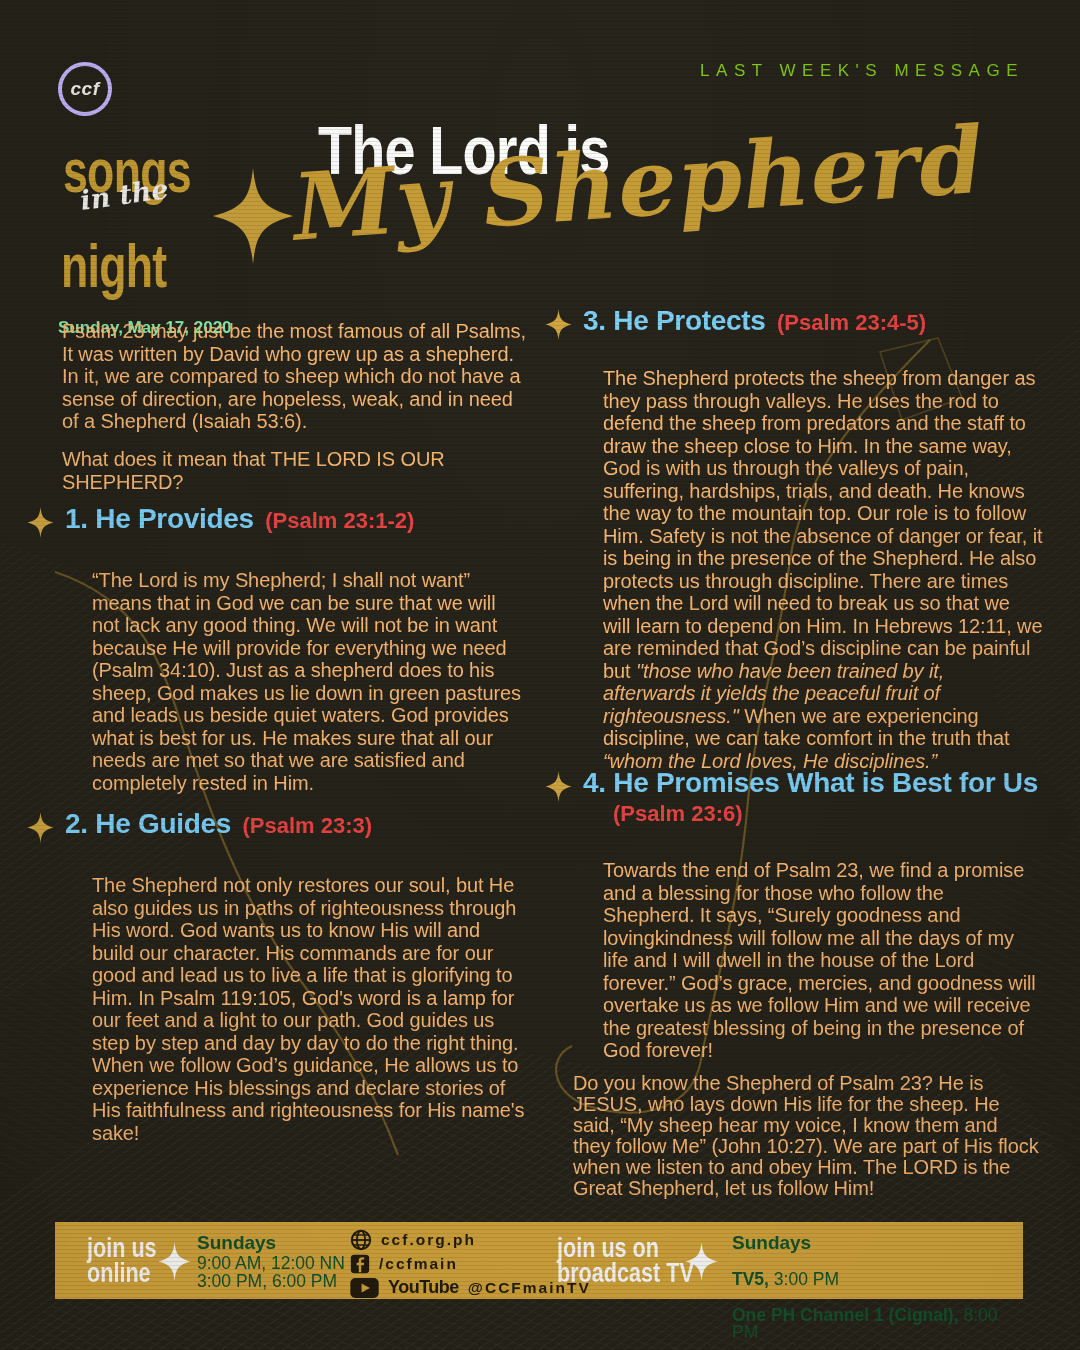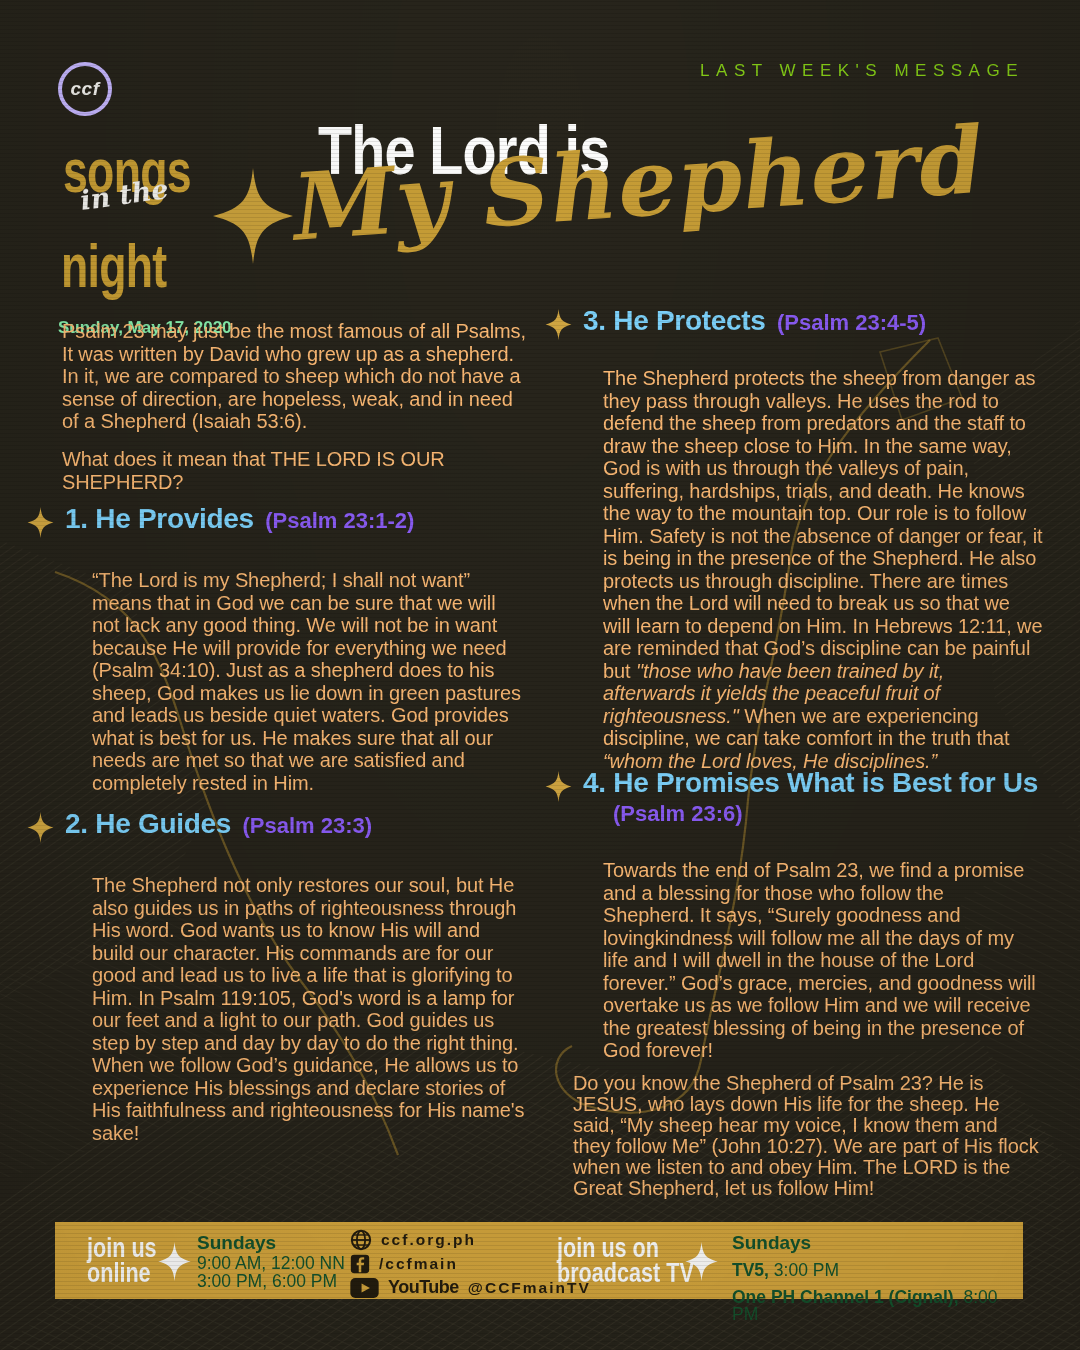--- a/index.html
+++ b/index.html
@@ -66,21 +66,21 @@
   .sec-body-2{left:92px;top:854px;width:460px;}
   .sec-body-3{left:603px;top:347px;width:450px;}
   .sec-body-4{left:603px;top:839px;width:450px;}
   .closing{left:573px;top:1053px;width:470px;line-height:21px;}
   .italic{font-style:italic;}
 
   
   .sec-head{display:flex;gap:11px;align-items:flex-start;z-index:2;}
   .sec-head .star{margin-top:3px;flex:none;}
   .sec-title{color:#7dd3fc;font-weight:bold;font-size:28px;letter-spacing:-.3px;line-height:1.1;}
-  .sec-ref{color:#8b5cf6;font-weight:bold;font-size:22px;margin-left:7px;}
+  .sec-ref{color:#ef4444;font-weight:bold;font-size:22px;margin-left:7px;}
   .sec-head-1{left:27px;top:504px;}
   .sec-head-2{left:27px;top:809px;}
   .sec-head-3{left:545px;top:306px;}
   .sec-head-4{left:545px;top:768px;}
   .sec-ref-block{display:block;margin-left:30px;margin-top:2px;}
 
   
   .bar{
     left:55px;top:1222px;width:968px;height:77px;background:#d2a43c;z-index:2;
   }
@@ -91,21 +91,21 @@
   }
   .online-label{left:32px;top:14px;}
   .broadcast-label{left:502px;top:14px;}
   .star-bar-1{left:103px;top:20px;}
   .star-bar-2{left:630px;top:20px;}
   .sched{color:#14532d;}
   .online-sched{left:142px;top:11px;}
   .broadcast-sched{left:677px;top:11px;}
   .sched-title{font-weight:bold;font-size:19px;line-height:20px;}
   .sched-times{font-size:17.5px;line-height:17.5px;white-space:pre-line;margin-top:2px;}
-  .sched-line{font-size:17.5px;line-height:17.5px;margin-top:9px;}
+  .sched-line{font-size:17.5px;line-height:17.5px;margin-top:18px;}
   .sched-line b{font-weight:bold;}
   .links{left:295px;top:7px;display:flex;flex-direction:column;gap:3px;}
   .link-row{display:flex;align-items:center;gap:9px;height:21px;color:#231c0e;}
   .link-text{font-size:15.5px;font-weight:bold;letter-spacing:2px;}
   .yt-word{font-size:18px;font-weight:bold;letter-spacing:-.5px;font-family:"Liberation Sans",sans-serif;}
 </style>
 </head>
 <body>
 
 <div class="canvas">

